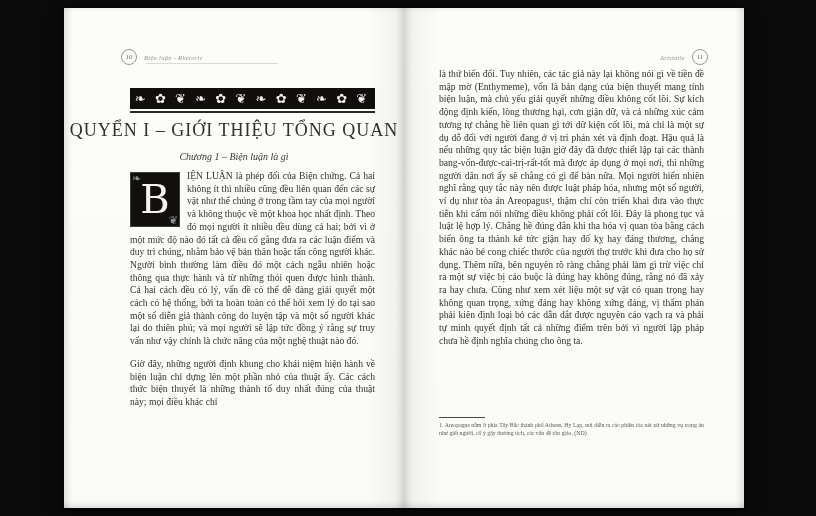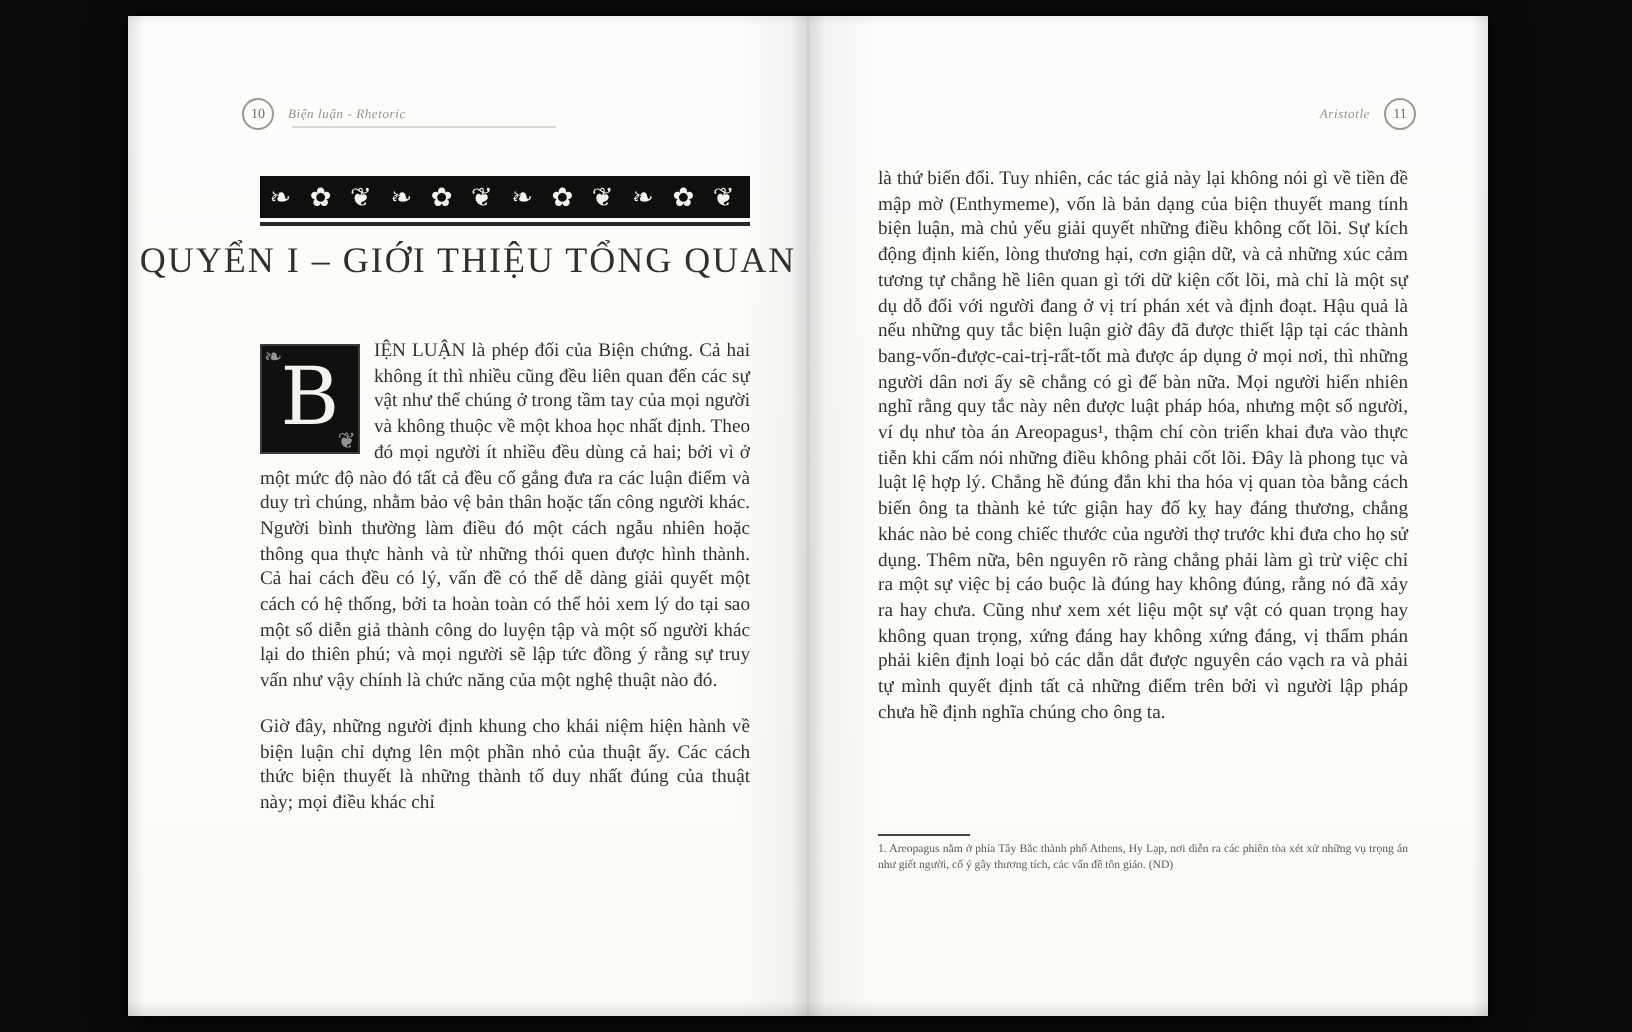--- a/index.html
+++ b/index.html
@@ -92,21 +92,21 @@
 
   
   .body-col {
     position: absolute;
     color: #35312d;
     font-size: 9.6px; line-height: 12.7px;
     text-align: justify;
     text-justify: inter-word;
   }
   .left-col  { top: 162px; left: 66px; width: 245px; }
-  .right-col { top: 60px;  left: 35px; width: 265px; margin-top: 16px; }
+  .right-col { top: 60px;  left: 35px; width: 265px; }
   .body-col p + p { margin-top: 10px; }
 
   .dropcap {
     float: left;
     width: 50px; height: 55px;
     margin: 2px 7px 1px 0;
     background: #11100f;
     color: #f5f3ef;
     font-family: "DejaVu Serif", serif;
     font-size: 40px; line-height: 55px;
@@ -143,20 +143,21 @@
         <span class="running-title">Biện luận - Rhetoric</span>
       </div>
       <div class="header-crease"></div>
 
       <div class="ornament-wrap">
         <div class="ornament-band">❦ ❧ ✿ ❦ ❧ ✿ ❦ ❧ ✿ ❦ ❧ ✿ ❦ ❧</div>
         <div class="ornament-rule"></div>
       </div>
 
       <div class="book-title">QUYỂN I – GIỚI THIỆU TỔNG QUAN</div>
+      <div class="chapter-title">Chương 1 – Biện luận là gì</div>
 
       <div class="body-col left-col">
         <p><span class="dropcap">B</span><span>IỆN LUẬN là phép đối của Biện chứng. Cả hai không ít thì nhiều cũng đều liên quan đến các sự vật như thể chúng ở trong tầm tay của mọi người và không thuộc về một khoa học nhất định. Theo đó mọi người ít nhiều đều dùng cả hai; bởi vì ở một mức độ nào đó tất cả đều cố gắng đưa ra các luận điểm và duy trì chúng, nhằm bảo vệ bản thân hoặc tấn công người khác. Người bình thường làm điều đó một cách ngẫu nhiên hoặc thông qua thực hành và từ những thói quen được hình thành. Cả hai cách đều có lý, vấn đề có thể dễ dàng giải quyết một cách có hệ thống, bởi ta hoàn toàn có thể hỏi xem lý do tại sao một số diễn giả thành công do luyện tập và một số người khác lại do thiên phú; và mọi người sẽ lập tức đồng ý rằng sự truy vấn như vậy chính là chức năng của một nghệ thuật nào đó.</span></p>
         <p>Giờ đây, những người định khung cho khái niệm hiện hành về biện luận chỉ dựng lên một phần nhỏ của thuật ấy. Các cách thức biện thuyết là những thành tố duy nhất đúng của thuật này; mọi điều khác chỉ</p>
       </div>
     </div>
 
     <div class="page">
       <div class="pg-header right-h">
         <span class="running-title">Aristotle</span>

